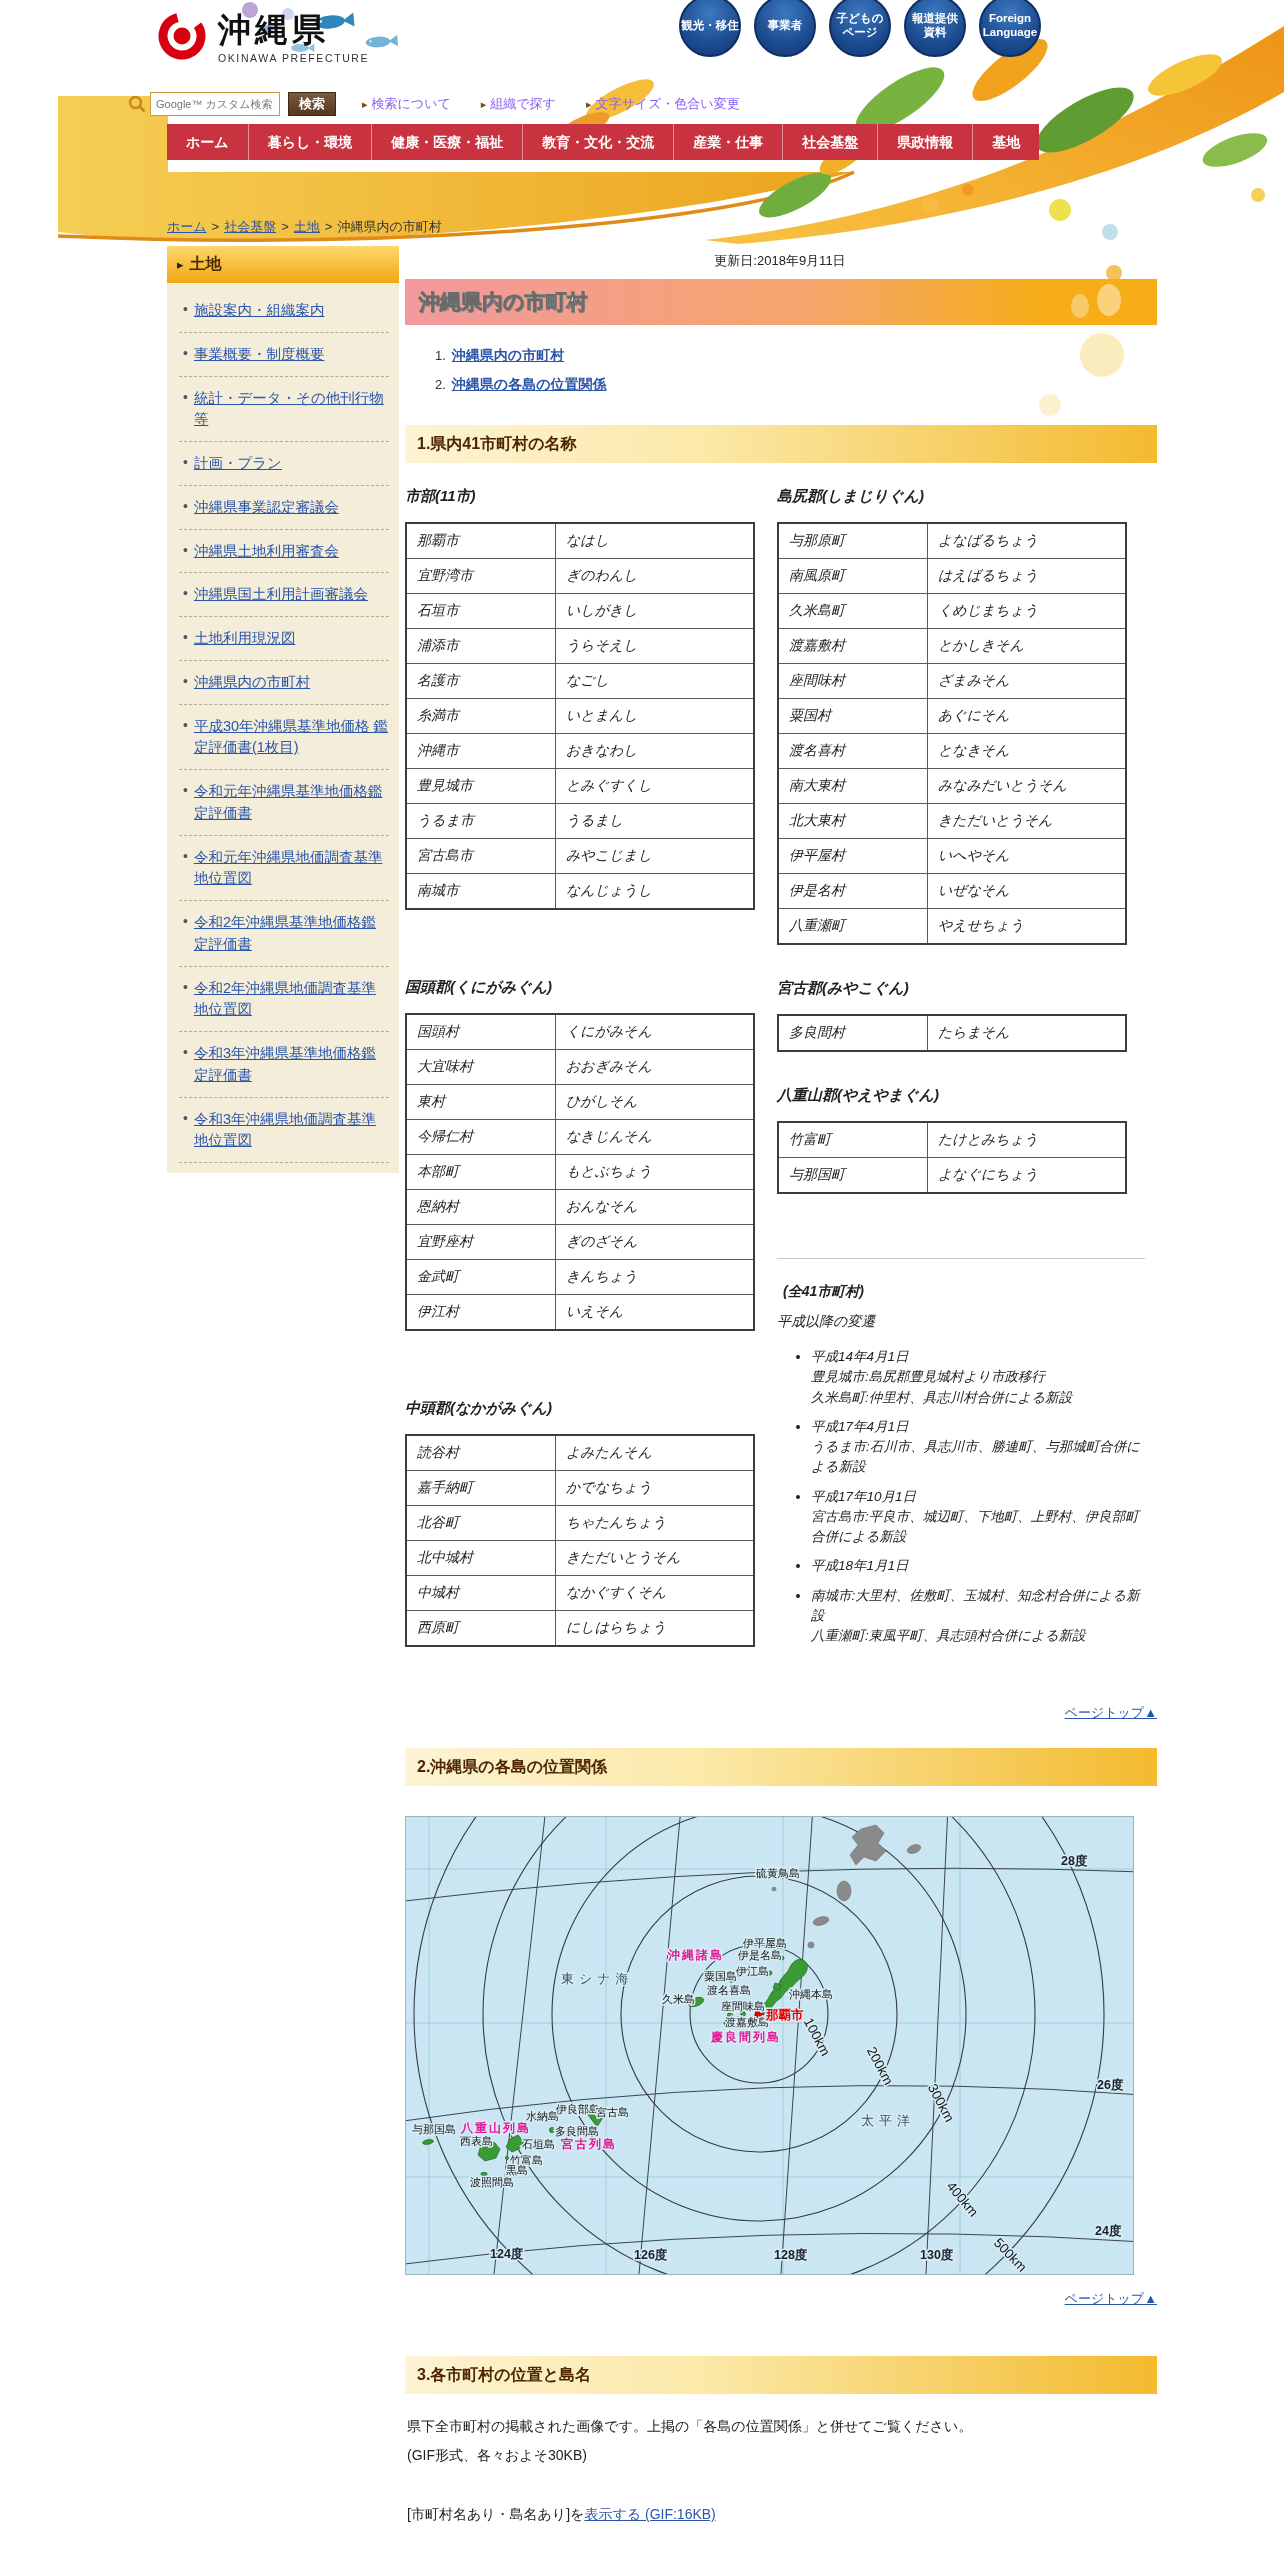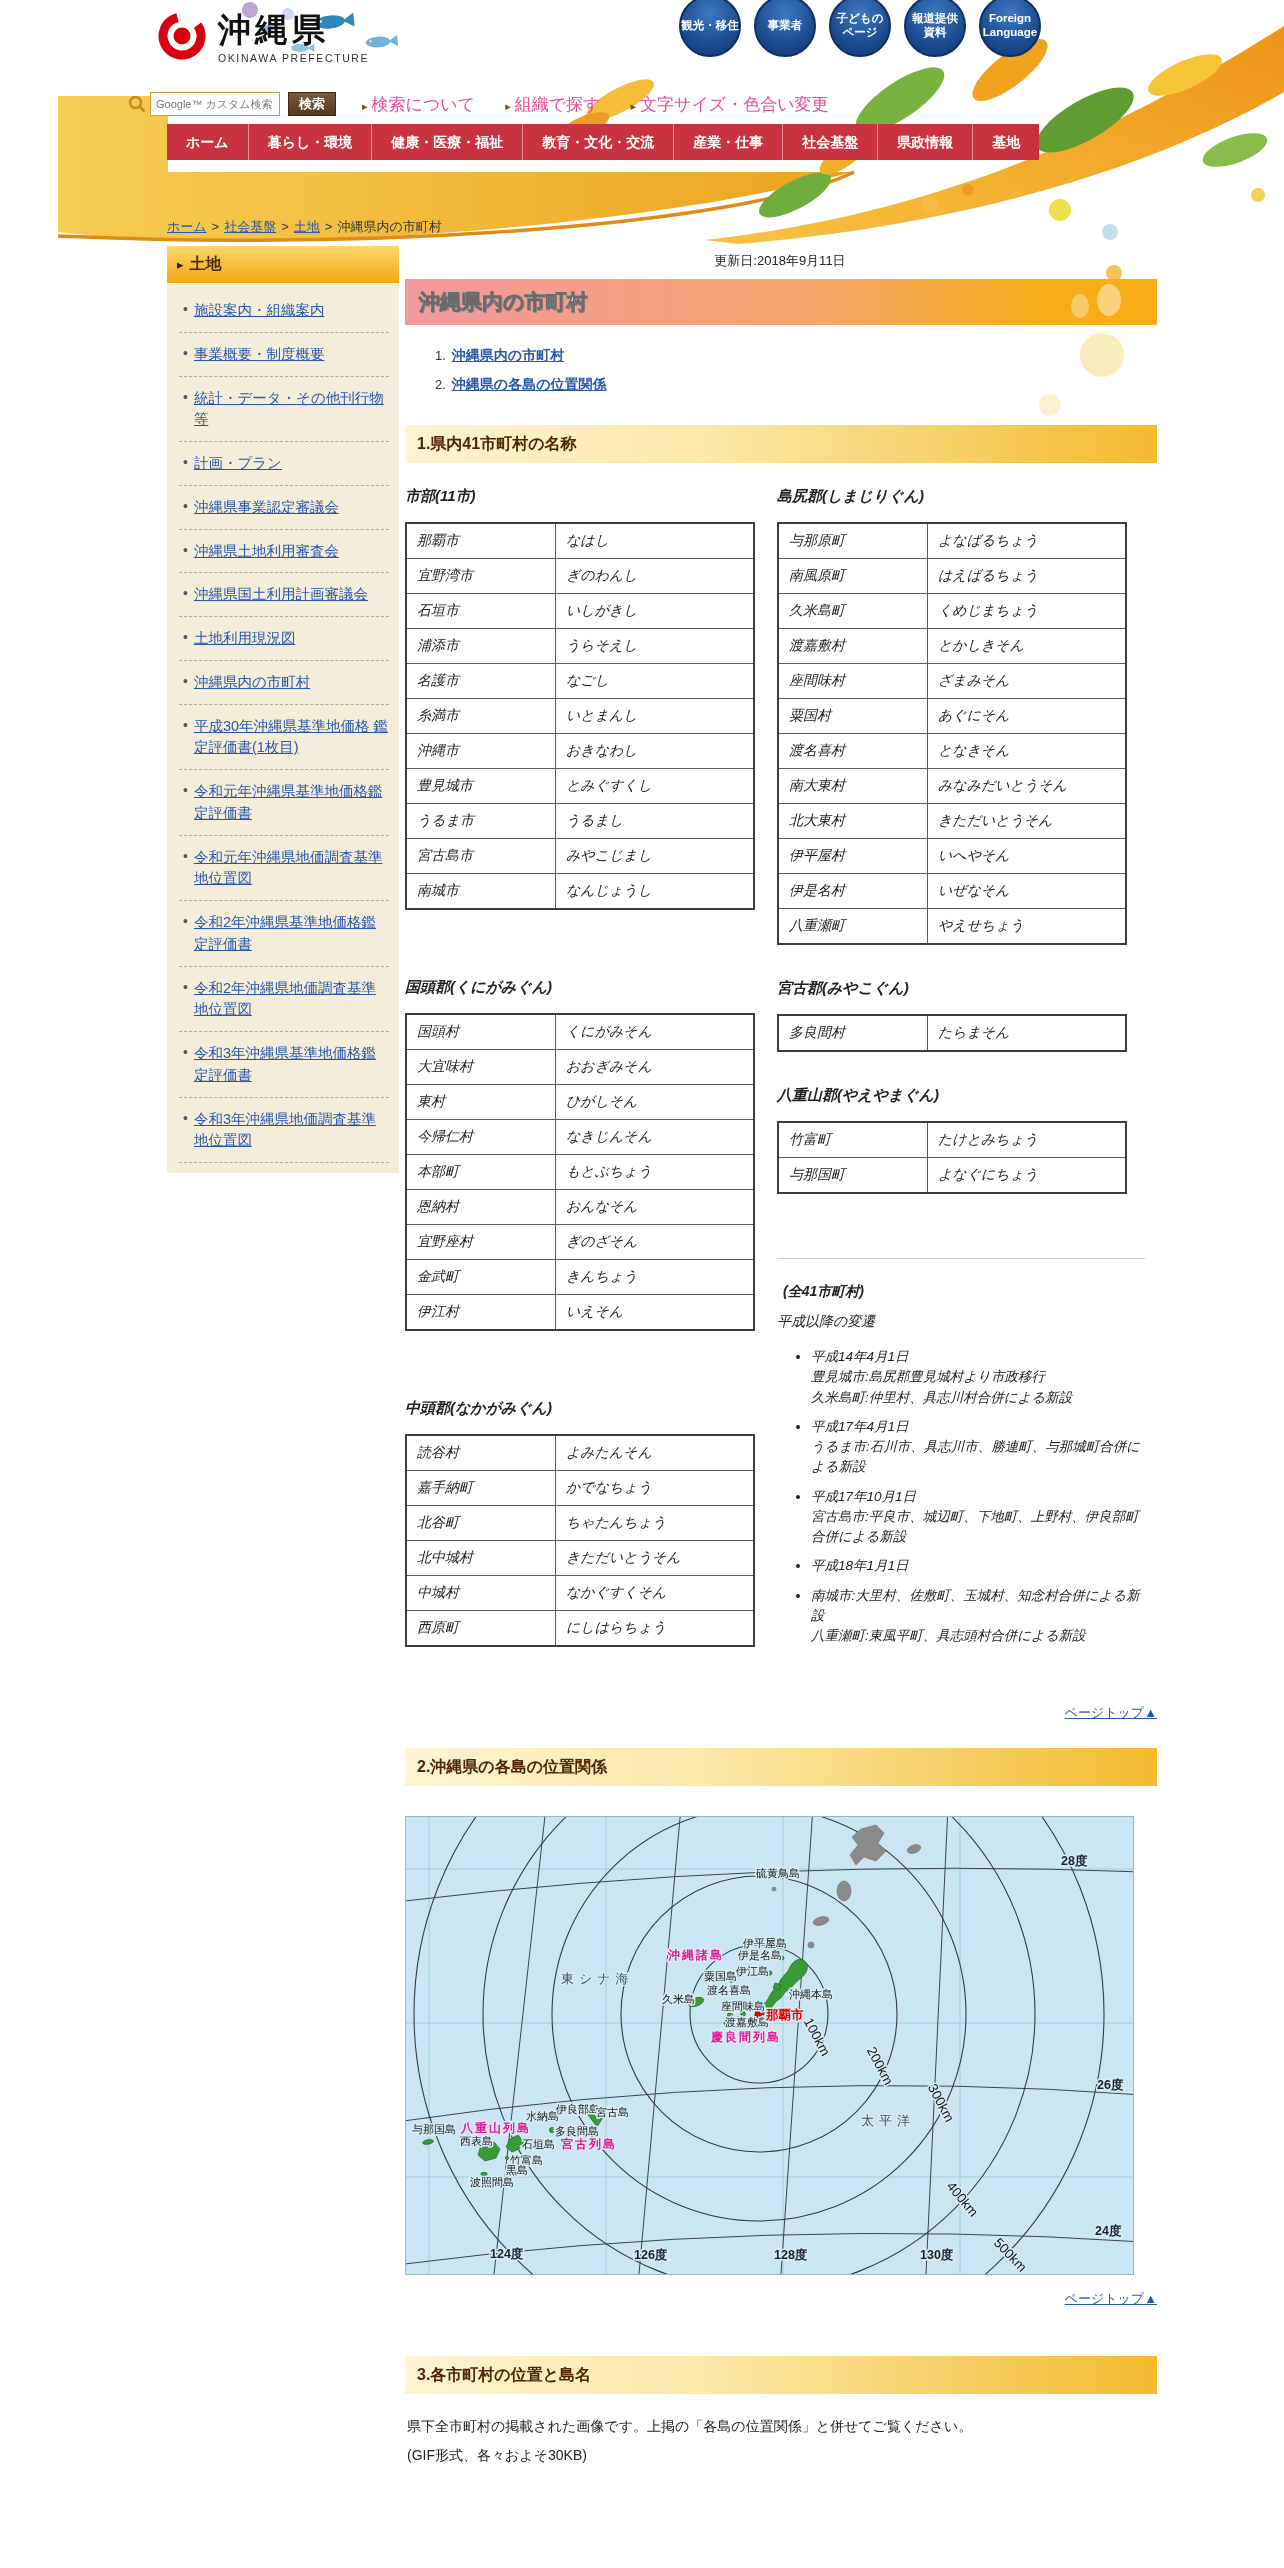--- a/index.html
+++ b/index.html
@@ -18,21 +18,21 @@
   .circle-btns{position:absolute;left:679px;top:-5px;display:flex;gap:13px;}
   .circle-btn{width:62px;height:62px;border-radius:50%;border:2px solid #0e2f63;box-sizing:border-box;
       background:radial-gradient(circle at 50% 28%,#3c79c0,#1c4a8e 62%,#123a78);
       color:#fff;font-size:11.5px;font-weight:bold;display:flex;flex-direction:column;
       align-items:center;justify-content:center;text-align:center;line-height:1.2;cursor:pointer;}
   .search-row{display:flex;align-items:center;height:40px;margin-left:128px;}
   .search-input{width:118px;height:22px;border:1px solid #c99b3f;font-size:11px;padding:0 5px;color:#333;margin-left:4px;}
   .search-btn{height:24px;min-width:48px;margin-left:8px;border:1px solid #3d2a15;
       background:linear-gradient(#7a5c3e,#53381f);color:#fff;font-size:13px;font-weight:bold;cursor:pointer;}
   .slinks{display:flex;gap:30px;margin-left:26px;}
-  .slink{font-size:17px;color:#ec4899;cursor:pointer;}
+  .slink{font-size:13px;color:#8b5cf6;cursor:pointer;}
   .slink::before{content:"▸";color:#7a4a1e;margin-right:4px;font-size:11px;}
   nav.mainnav{display:flex;margin-left:167px;width:fit-content;height:36px;
       background:var(--c-navRed,#c9323f);}
   .nav-item{color:#fff;font-size:14px;font-weight:bold;line-height:36px;padding:0 19px;cursor:pointer;
       border-left:1px solid rgba(255,255,255,.45);}
   .nav-item:first-child{border-left:none;}
   .deco-spacer{height:58px;}
   
   .crumbs{margin:0 0 10px 167px;font-size:13px;color:#333;}
   .crumbs a{color:var(--c-linkBlue,#2b55a8);text-decoration:underline;cursor:pointer;}
@@ -642,15 +642,18 @@
               <text x="368" y="442" class="ml-deg">128度</text>
               <text x="514" y="442" class="ml-deg">130度</text>
             </g>
         </svg>
       </div>
       <div class="pagetop" style="margin-top:14px;"><a>ページトップ▲</a></div>
 
       <h2 class="secbar" style="margin-top:48px;">3.各市町村の位置と島名</h2>
       <p class="sec3-para">県下全市町村の掲載された画像です。上掲の「各島の位置関係」と併せてご覧ください。</p>
       <p class="sec3-para small">(GIF形式、各々およそ30KB)</p>
+      <div id="gif-links">
+          <p class="gif-line"><span>[市町村名あり・島名あり]を</span><a>表示する (GIF:16KB) </a></p>
+        </div>
     </main>
   </div>
 </div>
 
 </body></html>

